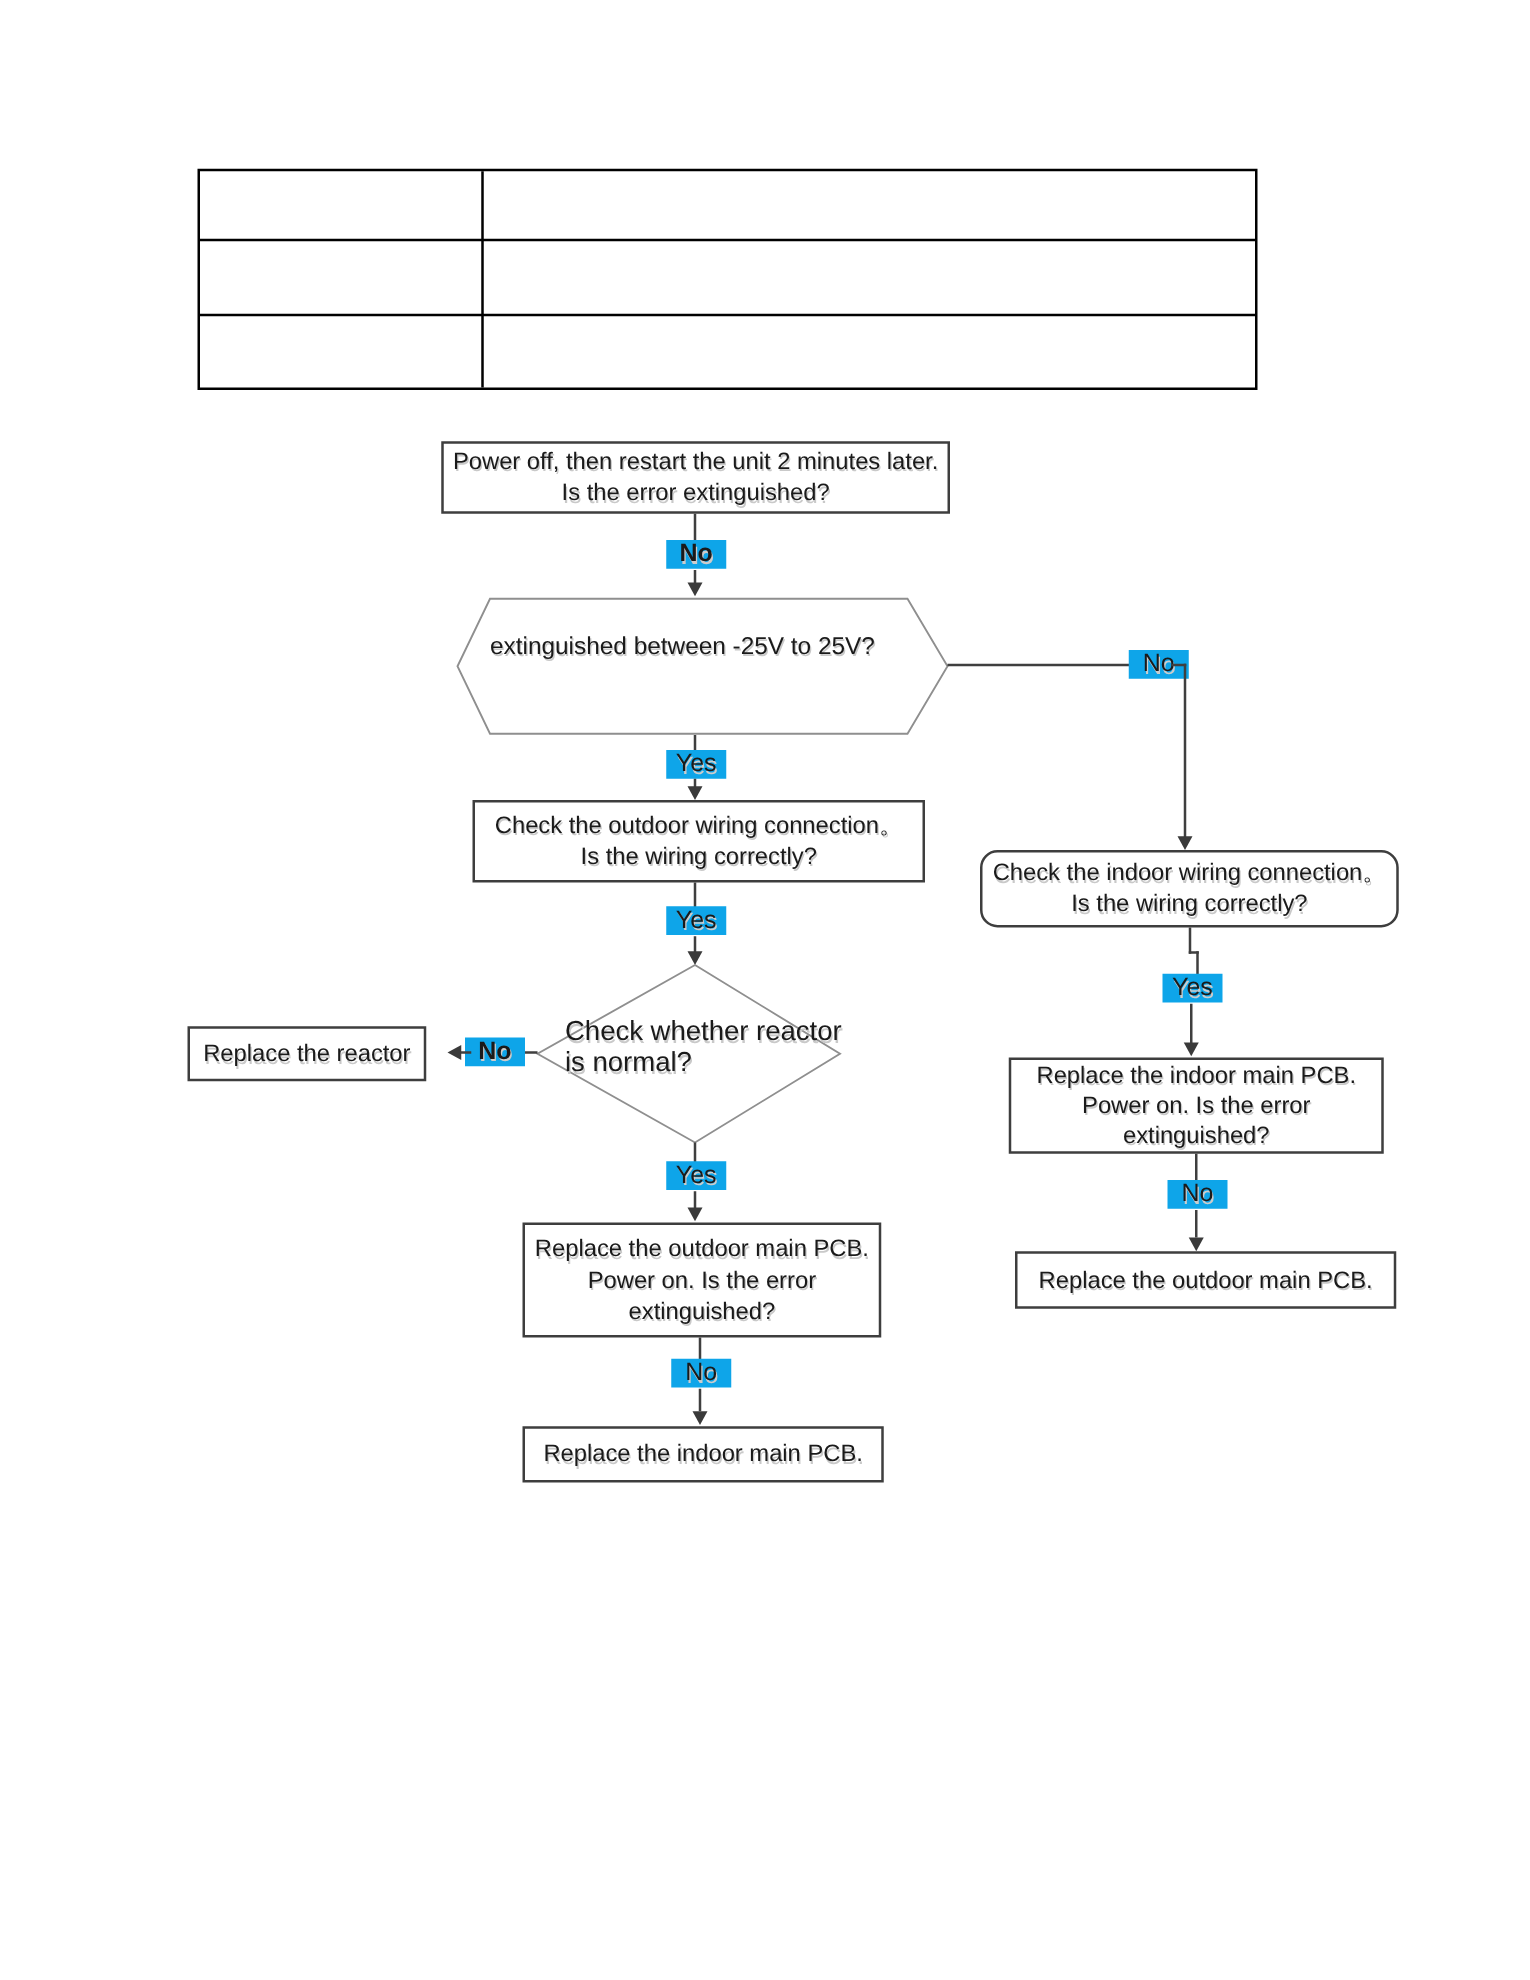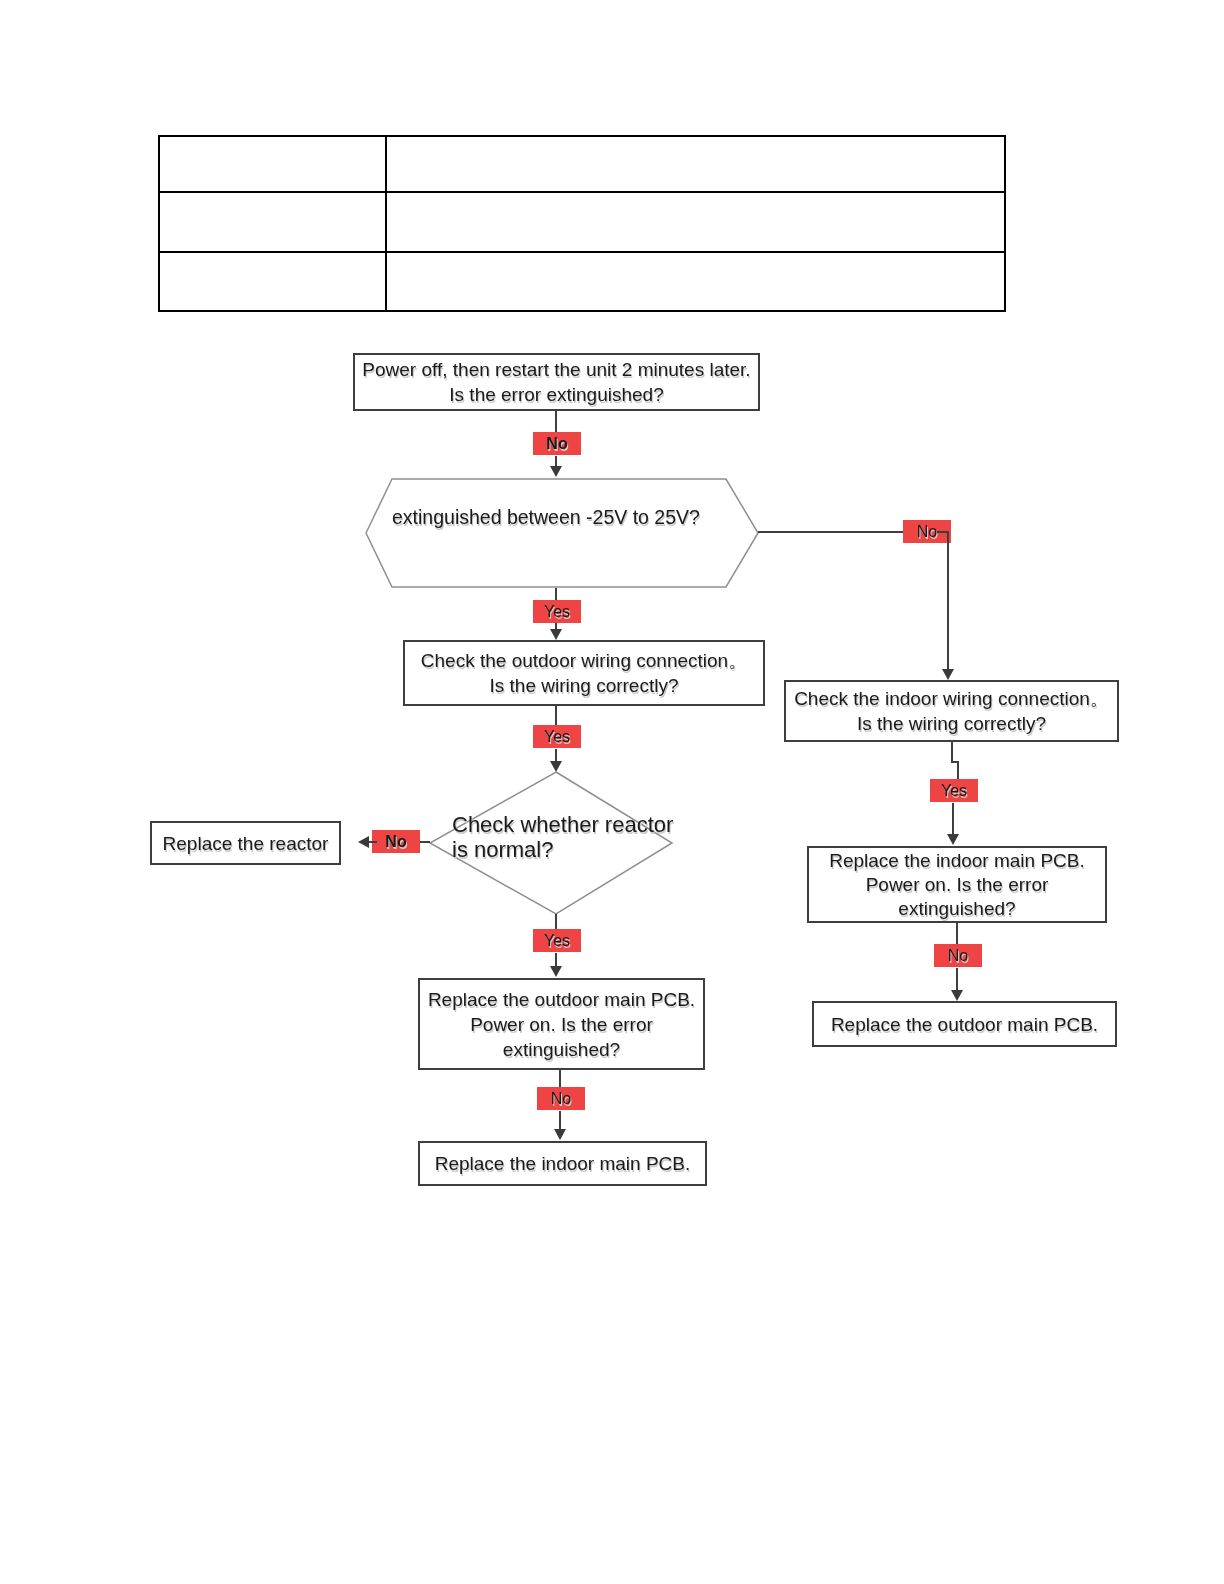--- a/index.html
+++ b/index.html
@@ -22,22 +22,22 @@
   .shape{position:absolute;}
   .shape-text{
     position:absolute;font-size:19.5px;line-height:26px;text-align:left;white-space:nowrap;
     text-shadow:1px 2px 0 #c9c9c9;
   }
   
   .ln{position:absolute;background:#3f3f3f;}
   .ah-down{position:absolute;width:0;height:0;border-left:6px solid transparent;border-right:6px solid transparent;border-top:11px solid #3a3a3a;}
   .ah-left{position:absolute;width:0;height:0;border-top:6px solid transparent;border-bottom:6px solid transparent;border-right:11px solid #3a3a3a;}
   .lbl{
-    position:absolute;width:48px;text-align:center;font-size:16px;line-height:23px;
-    background:#ef4444;text-shadow:1px 2px 0 #cccccc;
+    position:absolute;width:48px;text-align:center;font-size:20px;line-height:23px;
+    background:#0ea5e9;text-shadow:1px 2px 0 #cccccc;
   }
   .b{font-weight:bold;}
   
   .footer-rule{position:absolute;height:3px;}
 </style>
 </head>
 <body>
 
 <div class="canvas">
 
@@ -74,21 +74,21 @@
   <div class="lbl" style="left:903px;top:520px;">No</div>
   <div class="ln" style="left:937px;top:531px;width:12px;height:2px;"></div>
   <div class="ln" style="left:947px;top:531px;width:2px;height:139px;"></div>
   <div class="ah-down" style="left:942px;top:669px;"></div>
 
   <div class="ln" style="left:555px;top:588px;width:2px;height:13px;"></div>
   <div class="lbl" style="left:533px;top:600px;">Yes</div>
   <div class="ln" style="left:555px;top:623px;width:2px;height:8px;"></div>
   <div class="ah-down" style="left:550px;top:629px;"></div>
 
-  <div class="node" style="left:378px;top:640px;width:362px;height:66px;margin-left:25px;">
+  <div class="node" style="left:378px;top:640px;width:362px;height:66px;">
     <div>Check the outdoor wiring connection。</div>
     <div>Is the wiring correctly?</div>
   </div>
 
   <div class="ln" style="left:555px;top:706px;width:2px;height:20px;"></div>
   <div class="lbl" style="left:533px;top:725px;">Yes</div>
   <div class="ln" style="left:555px;top:749px;width:2px;height:13px;"></div>
   <div class="ah-down" style="left:550px;top:761px;"></div>
 
   <svg class="shape" style="left:428px;top:770px;" width="246" height="146" viewBox="0 0 246 146">
@@ -120,21 +120,21 @@
 
   <div class="ln" style="left:559px;top:1070px;width:2px;height:18px;"></div>
   <div class="lbl" style="left:537px;top:1087px;">No</div>
   <div class="ln" style="left:559px;top:1111px;width:2px;height:18px;"></div>
   <div class="ah-down" style="left:554px;top:1129px;"></div>
 
   <div class="node" style="left:418px;top:1141px;width:289px;height:45px;">
     <div>Replace the indoor main PCB.</div>
   </div>
 
-  <div class="node" style="left:784px;top:680px;width:335px;height:62px;">
+  <div class="node" style="left:784px;top:680px;width:335px;height:62px;border-radius:14px;">
     <div>Check the indoor wiring connection。</div>
     <div>Is the wiring correctly?</div>
   </div>
 
   <div class="ln" style="left:951px;top:742px;width:2px;height:21px;"></div>
   <div class="ln" style="left:951px;top:761px;width:8px;height:2px;"></div>
   <div class="ln" style="left:957px;top:761px;width:2px;height:19px;"></div>
   <div class="lbl" style="left:930px;top:779px;">Yes</div>
   <div class="ln" style="left:952px;top:803px;width:2px;height:32px;"></div>
   <div class="ah-down" style="left:947px;top:834px;"></div>

